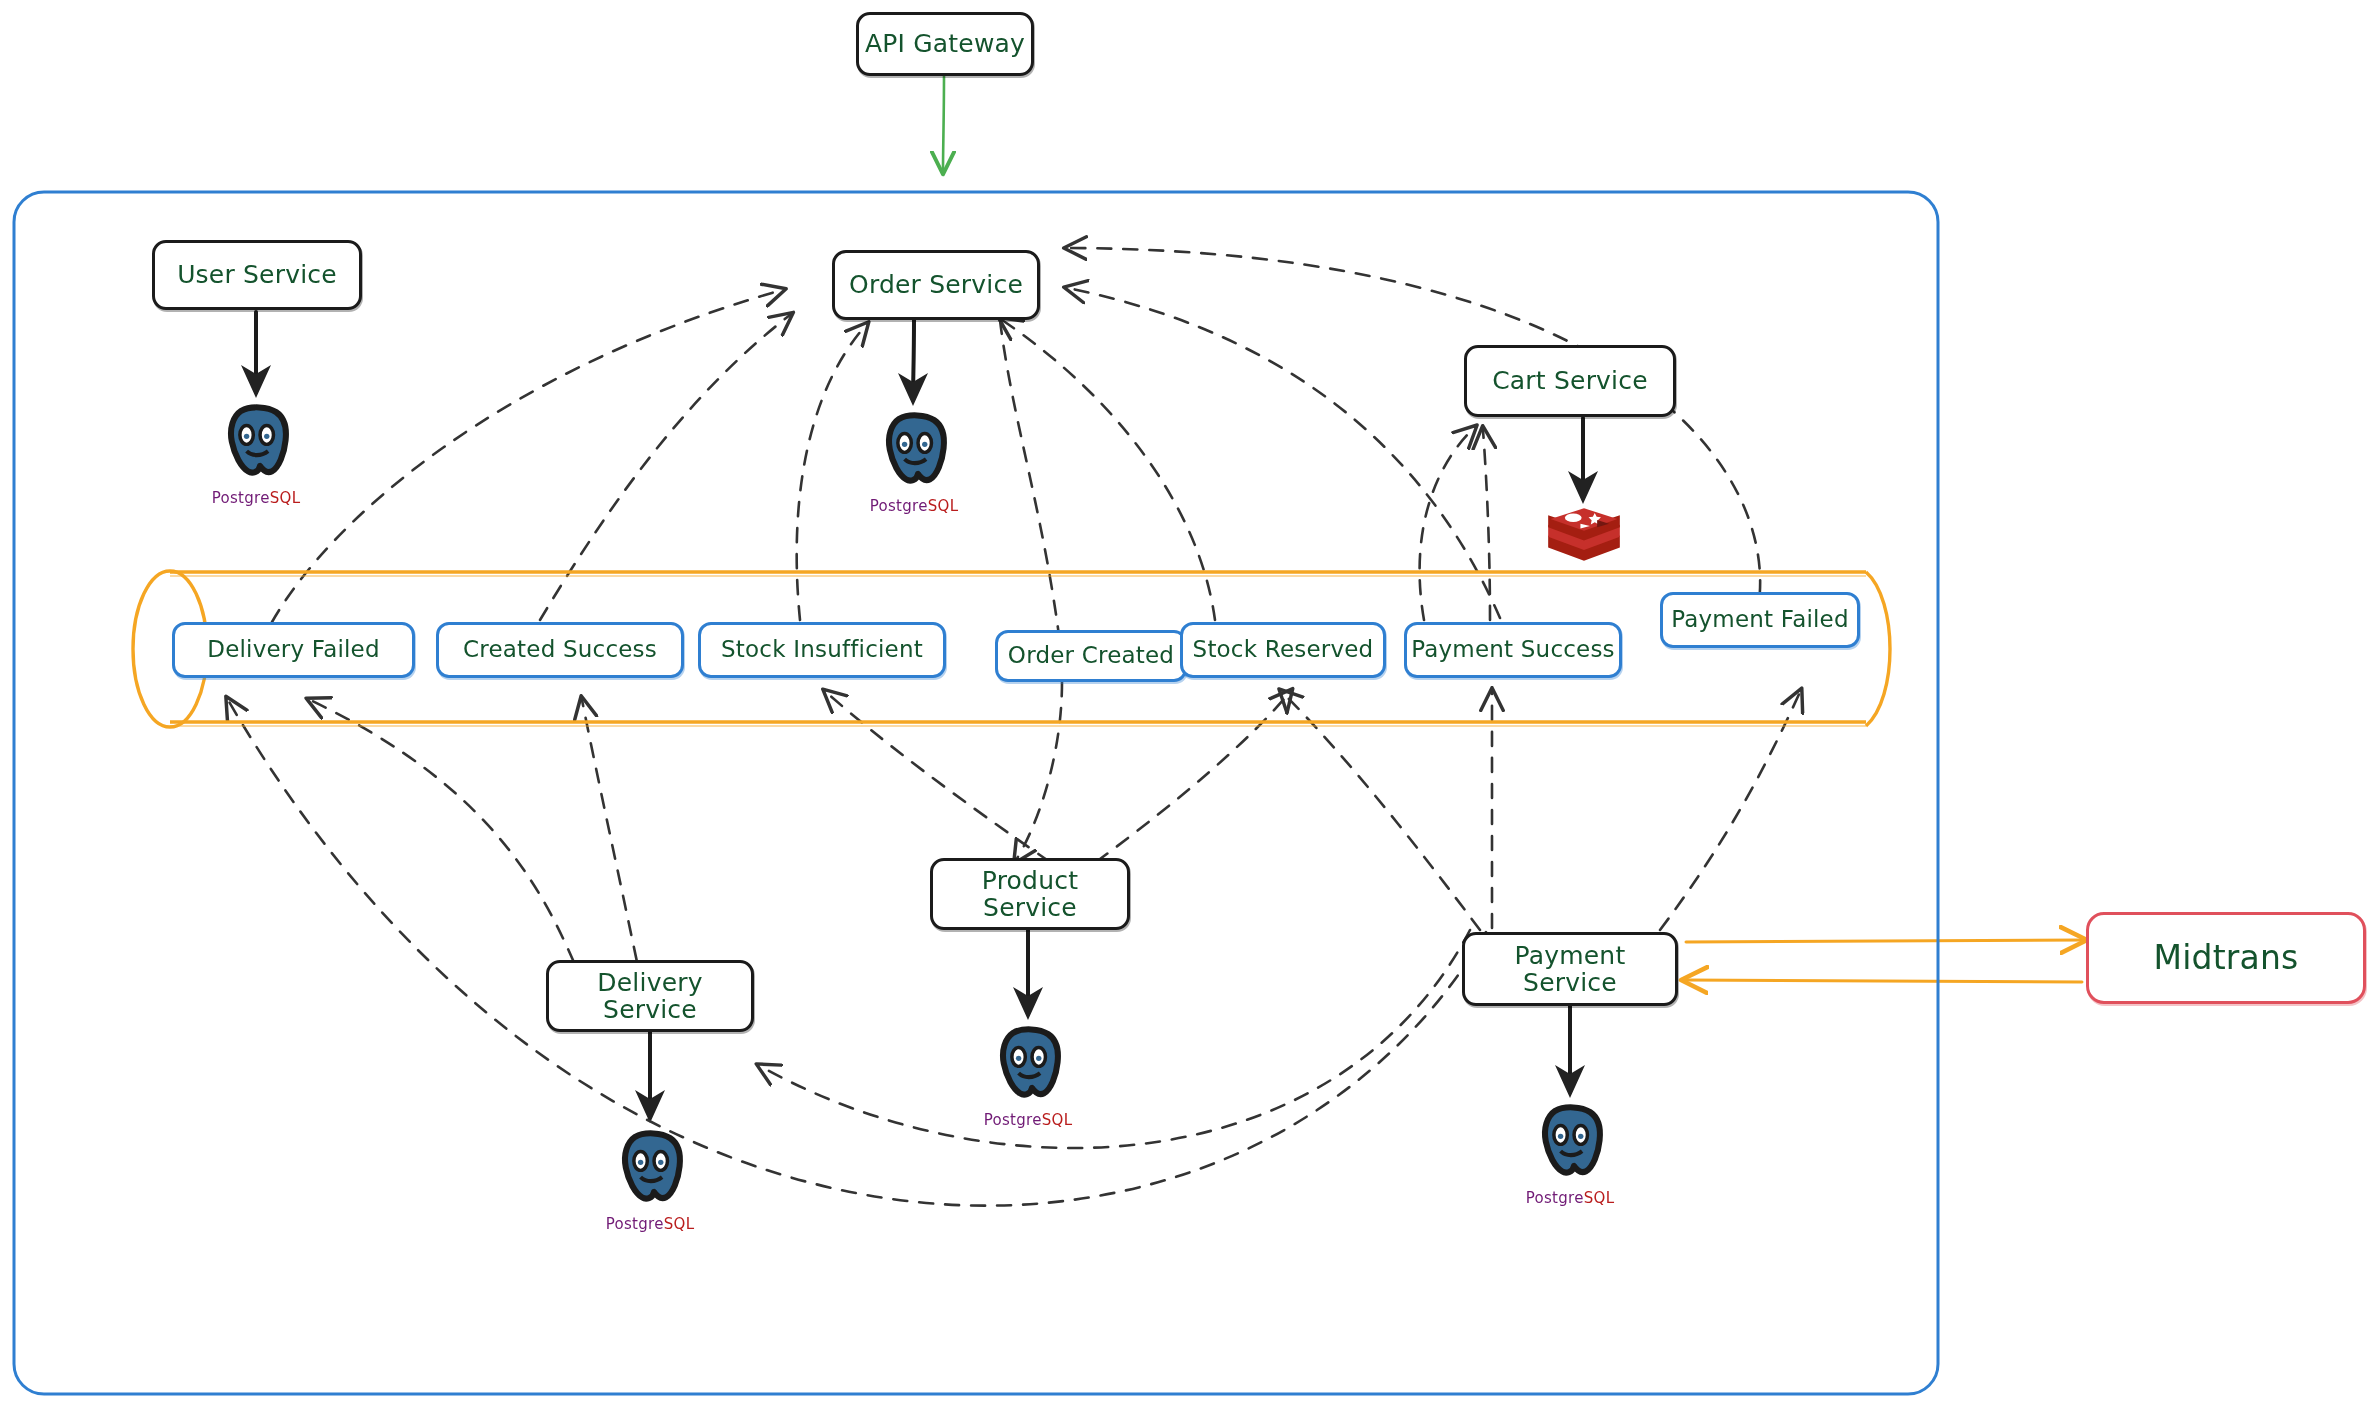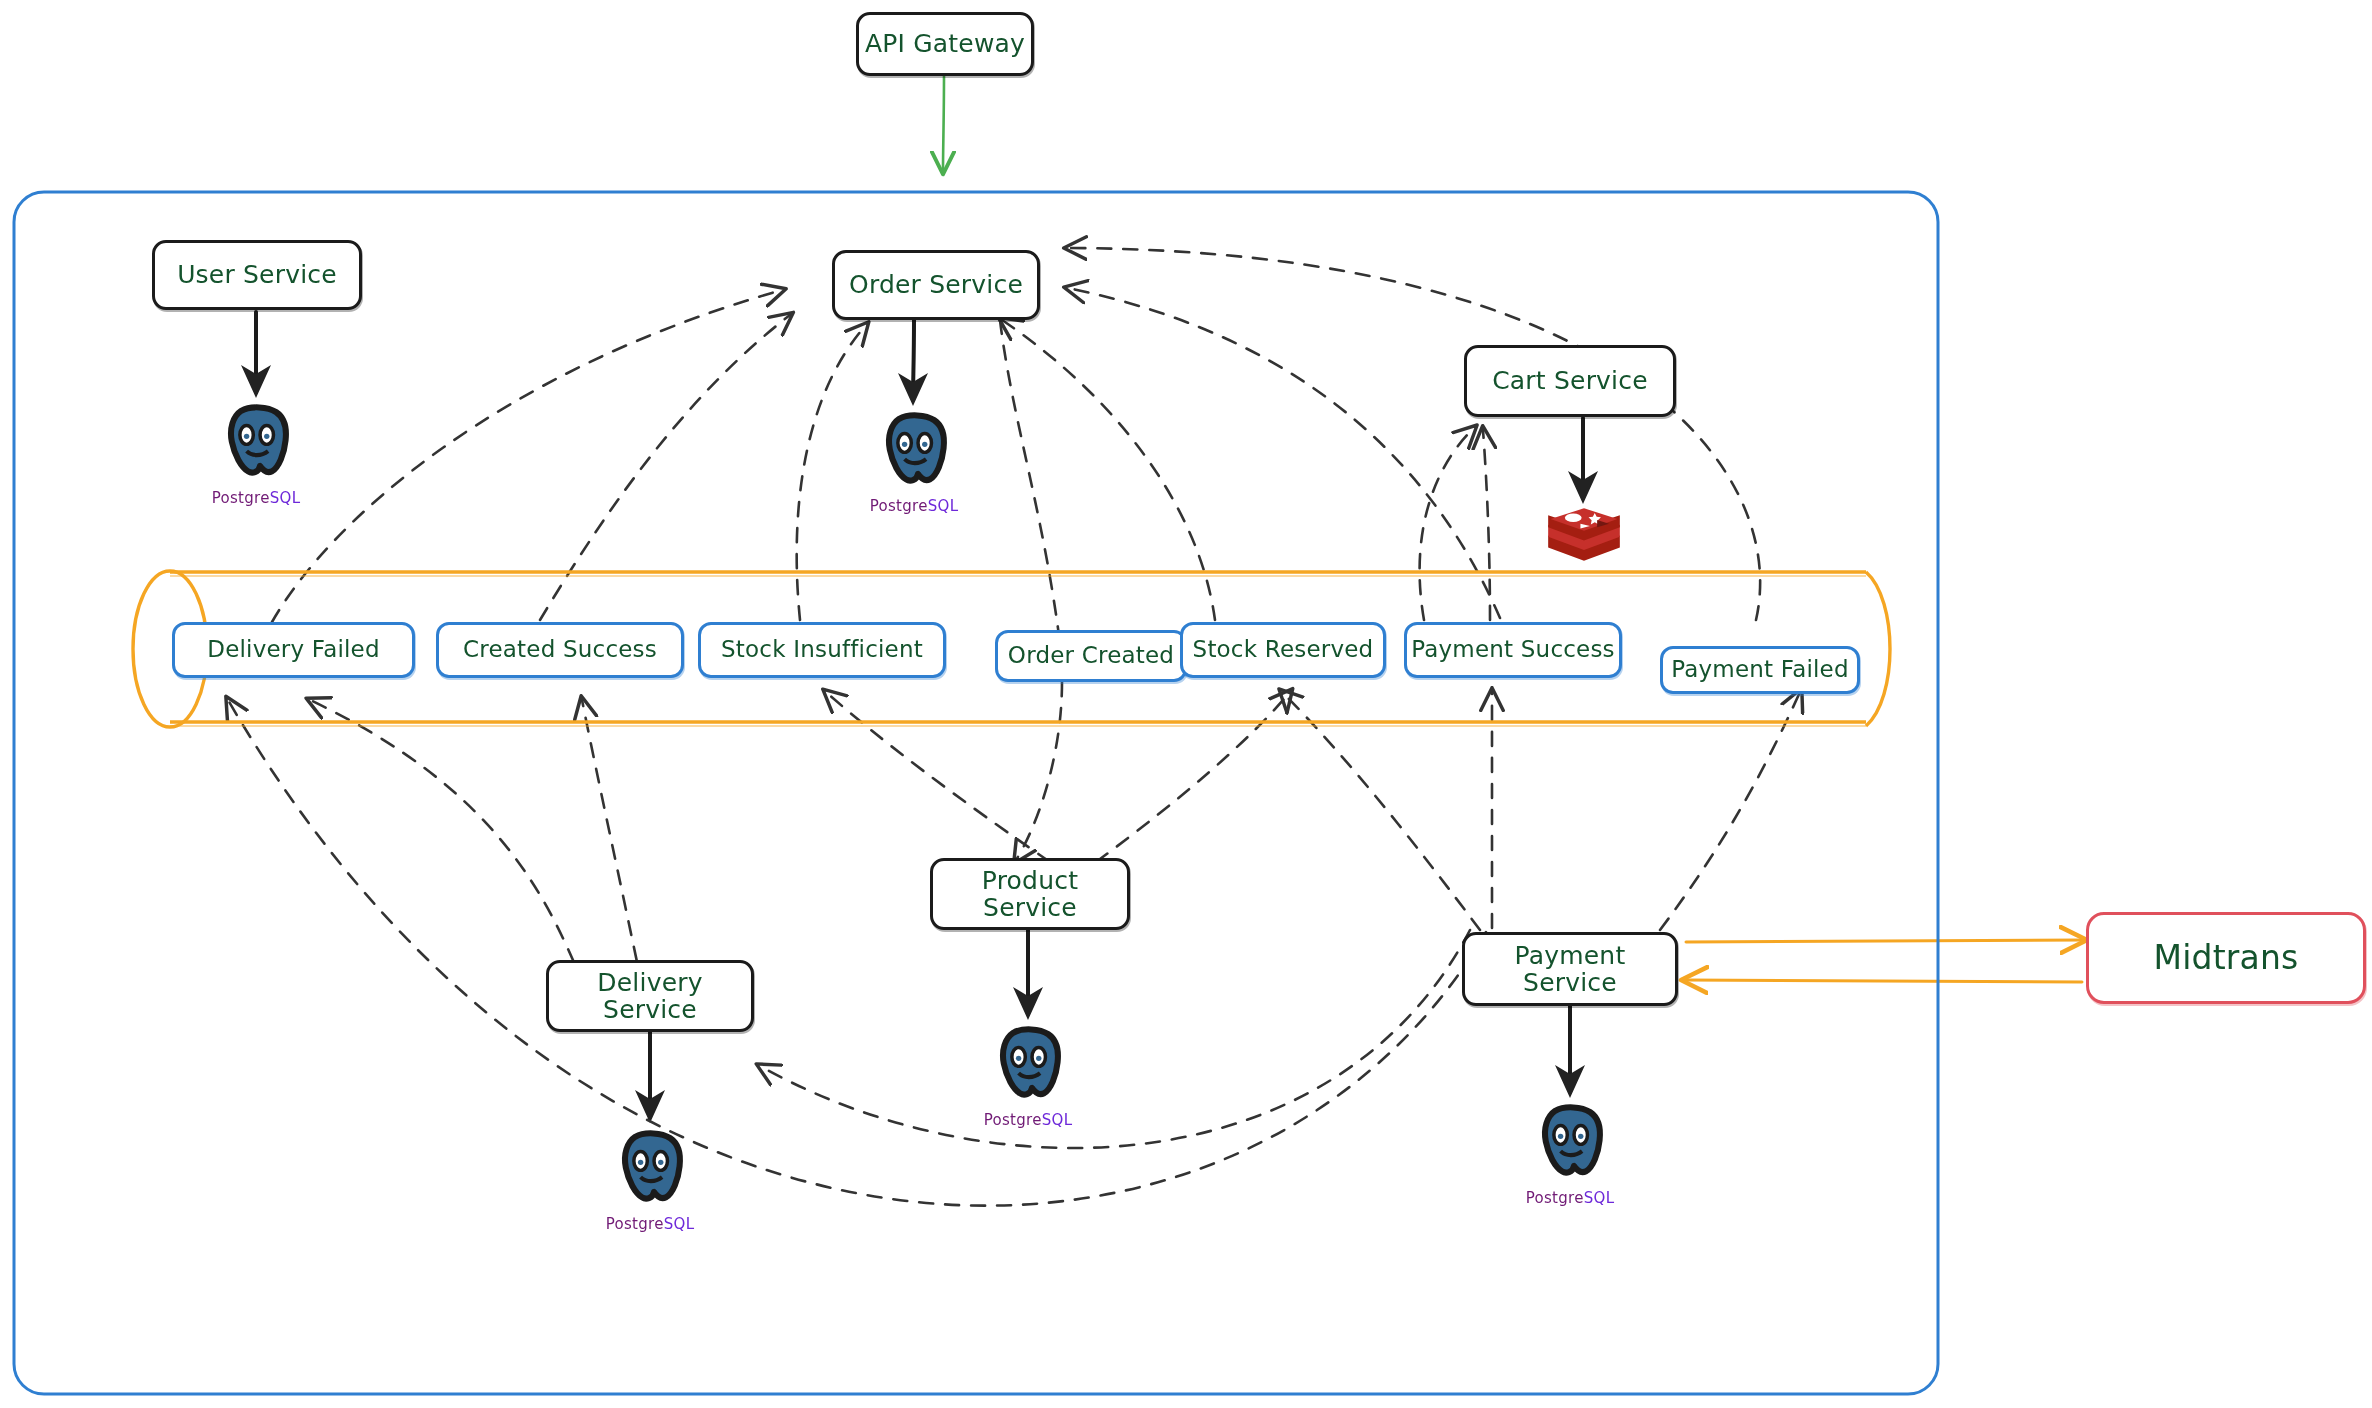--- a/index.html
+++ b/index.html
@@ -34,21 +34,21 @@
     border:3px solid #e0505c;border-radius:18px;
     font-size:33px;box-shadow:1px 2px 0 rgba(224,80,92,.35);
   }
 
   .dbicon{position:absolute;z-index:5;width:96px;display:flex;
     flex-direction:column;align-items:center;}
   .dbicon .glyph{display:block;}
   .pgword{margin-top:3px;font-size:15px;letter-spacing:.3px;
     font-family:"DejaVu Sans","Liberation Sans",sans-serif;white-space:nowrap;}
   .pgword .a{color:#701a75;}
-  .pgword .b{color:#6d28d9;}
+  .pgword .b{color:#b91c1c;}
 </style>
 </head>
 <body>
 
 <div id="stage">
 
   <svg id="edges" class="layer">
     <defs>
       <marker id="ahB" viewBox="0 0 12 12" refX="9" refY="6" markerWidth="9" markerHeight="9" orient="auto-start-reverse">
         <path d="M0,1 L11,6 L0,11 L3,6 Z" fill="#222"></path>
@@ -171,21 +171,21 @@
   </div>
   <div class="node evt" style="left:968px;top:630px;width:192px;height:52px;margin-left:27px;">
     <span>Order Created</span>
   </div>
   <div class="node evt" style="left:1180px;top:622px;width:206px;height:56px;">
     <span>Stock Reserved</span>
   </div>
   <div class="node evt" style="left:1404px;top:622px;width:218px;height:56px;">
     <span>Payment Success</span>
   </div>
-  <div class="node evt" style="left:1660px;top:646px;width:200px;height:48px;align-items:center;">
+  <div class="node evt" style="left:1660px;top:592px;width:200px;height:56px;align-items:center;">
     <span>Payment Failed</span>
   </div>
 
   <div class="dbicon" style="left:208px;top:396px;">
     <span class="glyph">
       <svg width="86" height="86" viewBox="0 0 64 64">
         <g stroke="#1b1b1b" stroke-width="4.5" stroke-linejoin="round" fill="#336791">
           <path d="M47,12 C53,16 55,24 54,33 C53,43 49,53 44,56 C40,58 37,55 35,52
                    C34,57 29,58 26,56 C21,53 16,44 14,34 C12,24 15,15 21,11
                    C28,7 41,8 47,12 Z"></path>

